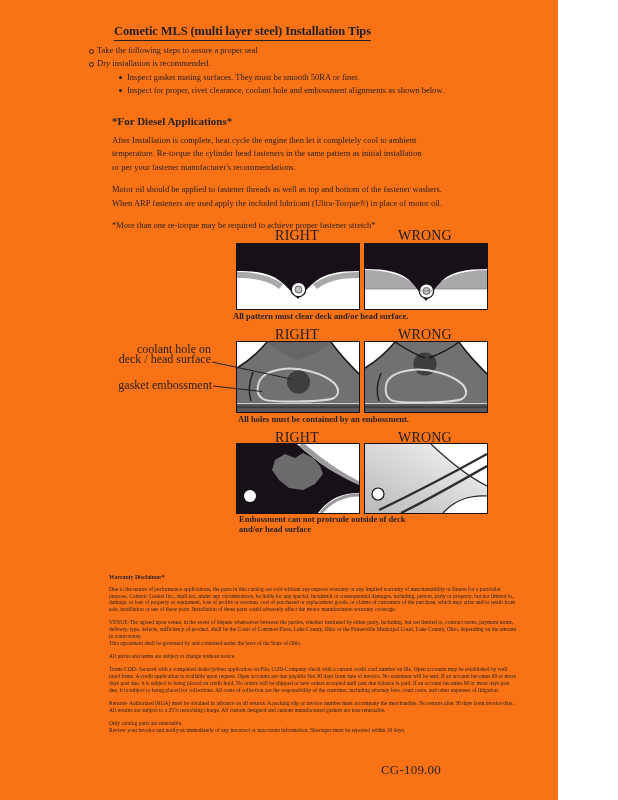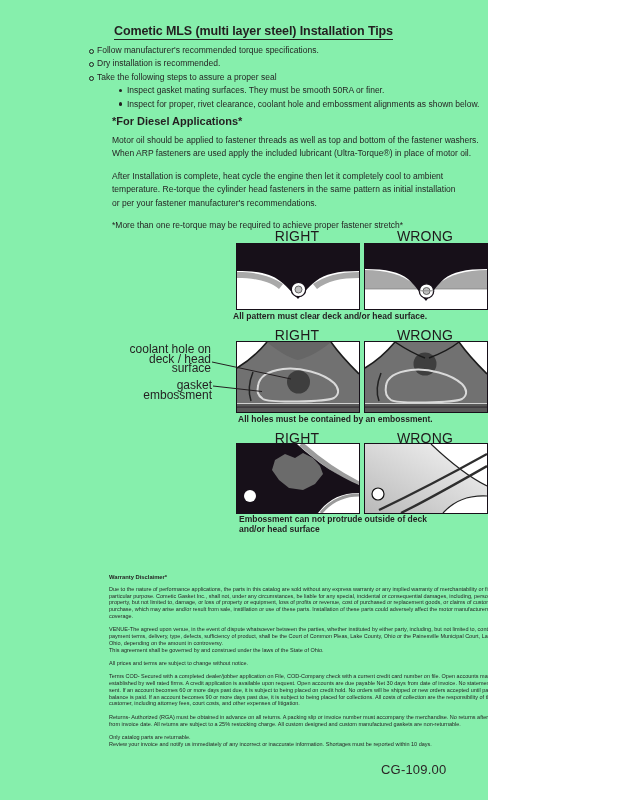--- a/index.html
+++ b/index.html
@@ -1,18 +1,18 @@
 <!DOCTYPE html>
 <html><head>
 <meta charset="utf-8">
 <style>
   html,body{margin:0;padding:0;background:#ffffff;}
   .page{
-    position:relative;width:488px;height:800px;background:#86efac;overflow:hidden;
-    font-family:Liberation Sans, sans-serif;color:#231f20;
+    position:relative;width:558px;height:800px;background:#f97316;overflow:hidden;
+    font-family:Liberation Serif, serif;color:#231f20;
   }
   .abs{position:absolute;}
   .title{
     left:114px;top:24px;font-size:12.5px;font-weight:bold;letter-spacing:-0.1px;
     border-bottom:1.5px solid #231f20;padding-bottom:1px;margin:0;display:inline-block;
   }
   .bullets{left:89px;top:44px;width:440px;font-size:8.5px;line-height:13.4px;}
   .b-row{position:relative;padding-left:8px;}
   .b-row.sub{margin-left:30px;}
   .mk{position:absolute;left:0;top:4.8px;width:3px;height:3px;border-radius:50%;}
@@ -36,34 +36,33 @@
   .footer-code{left:381px;top:762px;font-size:13px;color:#2b2626;letter-spacing:0.2px;}
 </style>
 </head>
 <body>
 
 <div class="page">
 
   <h1 class="abs title">Cometic MLS (multi layer steel) Installation Tips</h1>
 
   <div class="abs bullets">
-    <div class="b-row"><span class="mk mk-o"></span><span>Follow manufacturer's recommended torque specifications.</span></div>
+    <div class="b-row"><span class="mk mk-o"></span><span>Take the following steps to assure a proper seal</span></div>
     <div class="b-row"><span class="mk mk-o"></span><span>Dry installation is recommended.</span></div>
-    <div class="b-row"><span class="mk mk-o"></span><span>Take the following steps to assure a proper seal</span></div>
     <div class="b-row sub"><span class="mk mk-f"></span><span>Inspect gasket mating surfaces.  They must be smooth 50RA or finer.</span></div>
     <div class="b-row sub"><span class="mk mk-f"></span><span>Inspect for proper, rivet clearance, coolant hole and embossment alignments as shown below.</span></div>
   </div>
 
   <div class="abs diesel">
     <h2>*For Diesel Applications*</h2>
-    <p>Motor oil should be applied to fastener threads as well as top and bottom of the fastener washers.
-When ARP fasteners are used apply the included lubricant (Ultra-Torque®) in place of motor oil.</p>
     <p>After Installation is complete, heat cycle the engine then let it completely cool to ambient
 temperature. Re-torque the cylinder head fasteners in the same pattern as initial installation
 or per your fastener manufacturer's recommendations.</p>
+    <p>Motor oil should be applied to fastener threads as well as top and bottom of the fastener washers.
+When ARP fasteners are used apply the included lubricant (Ultra-Torque®) in place of motor oil.</p>
     <p class="note">*More than one re-torque may be required to achieve proper fastener stretch*</p>
   </div>
 
   <div class="abs dg-head" style="left:236px;top:228px;">RIGHT</div>
   <div class="abs dg-head" style="left:364px;top:228px;">WRONG</div>
 
   <div class="abs dbox" style="left:236px;top:243px;">
     <svg viewBox="0 0 122 65">
       <rect width="122" height="65" fill="#ffffff"></rect>
       <path d="M0,28 C20,28 34,32 46,40 L42,45 C32,37 18,34 0,34 Z" fill="#a9a9a9"></path>

